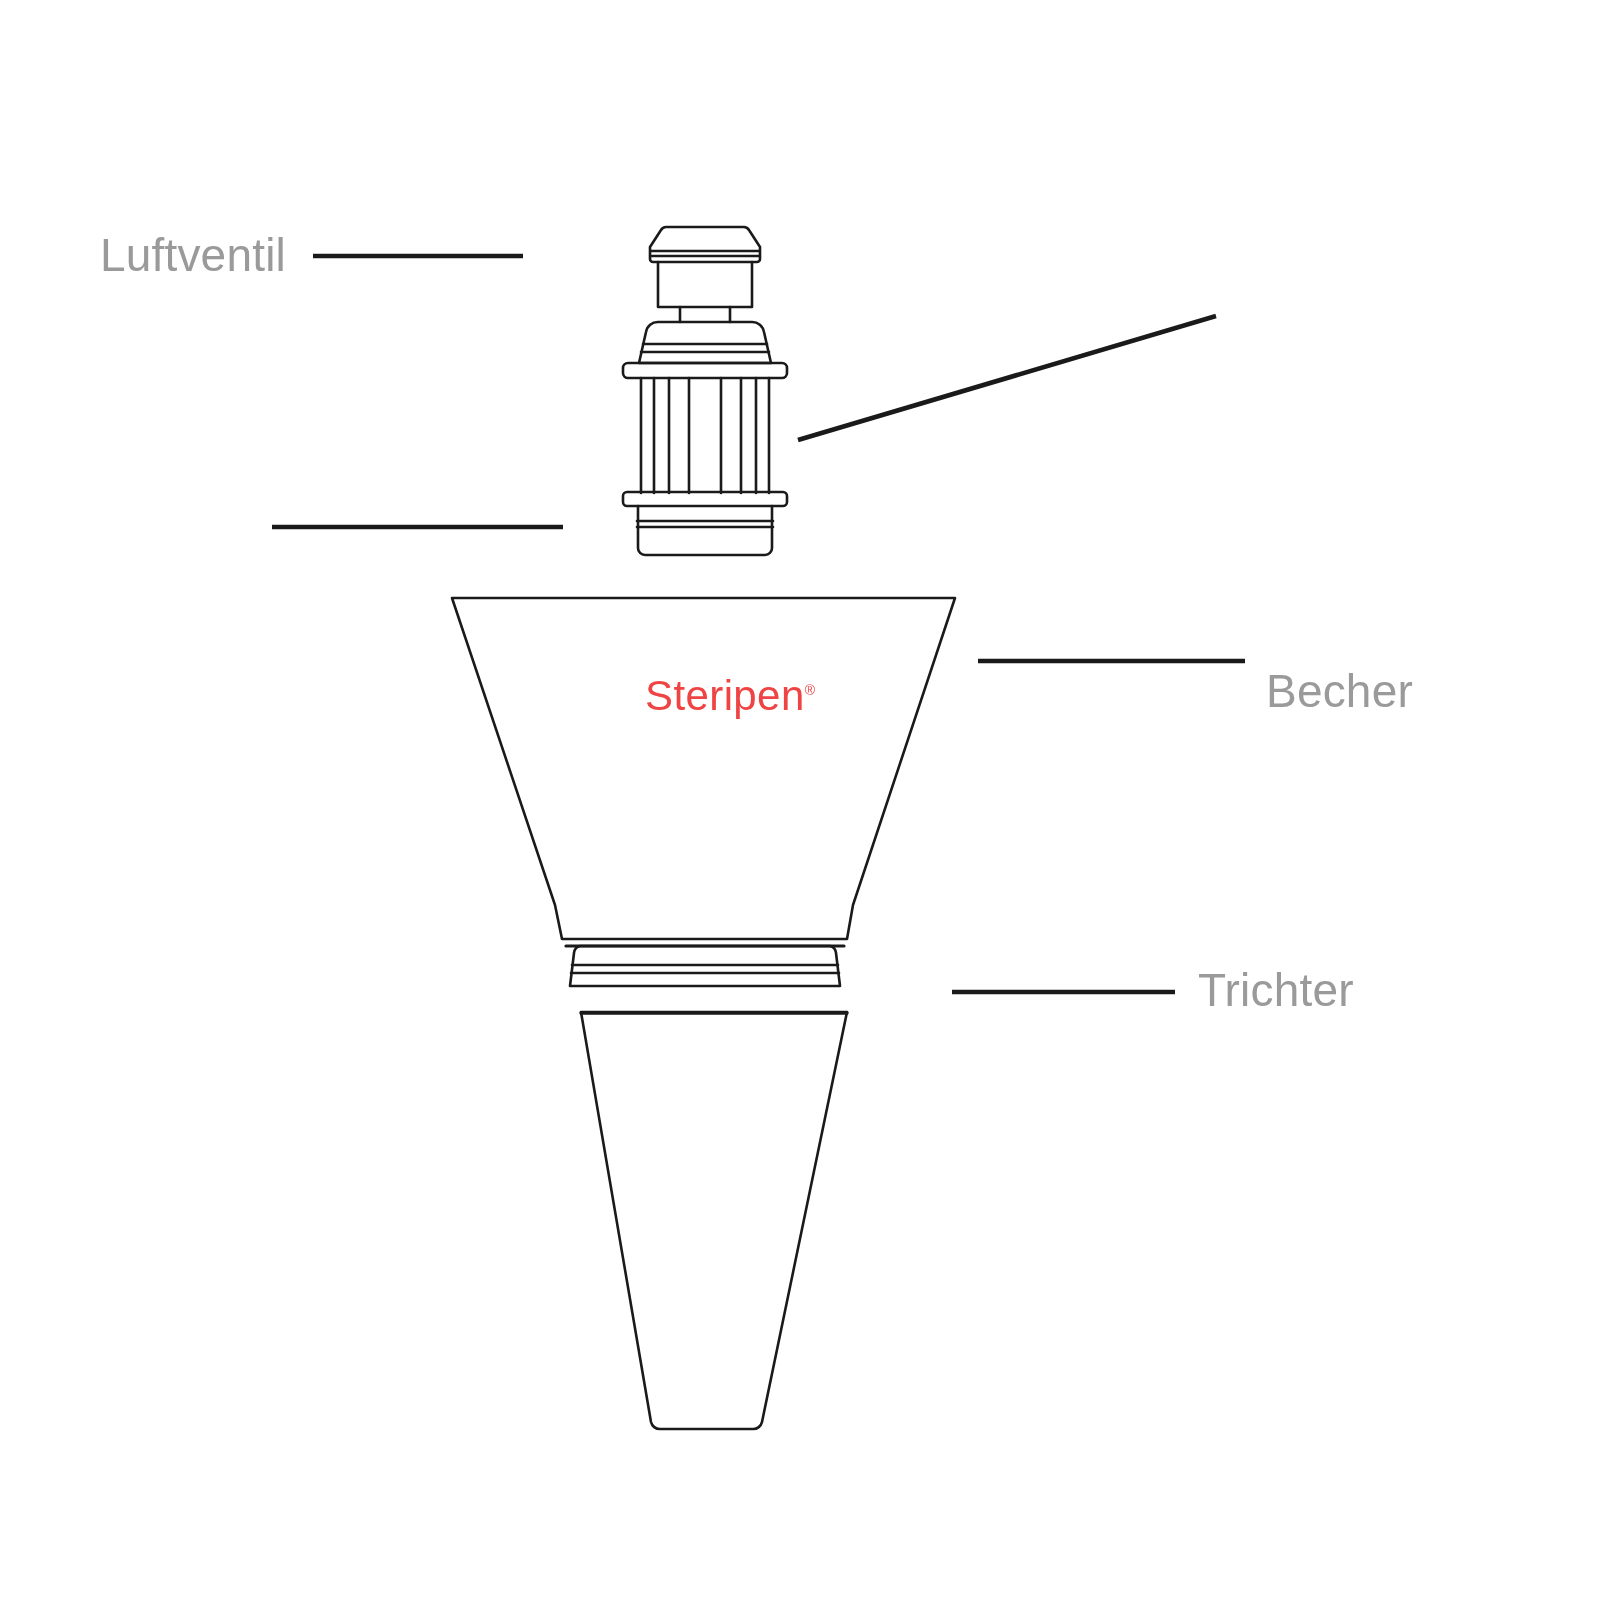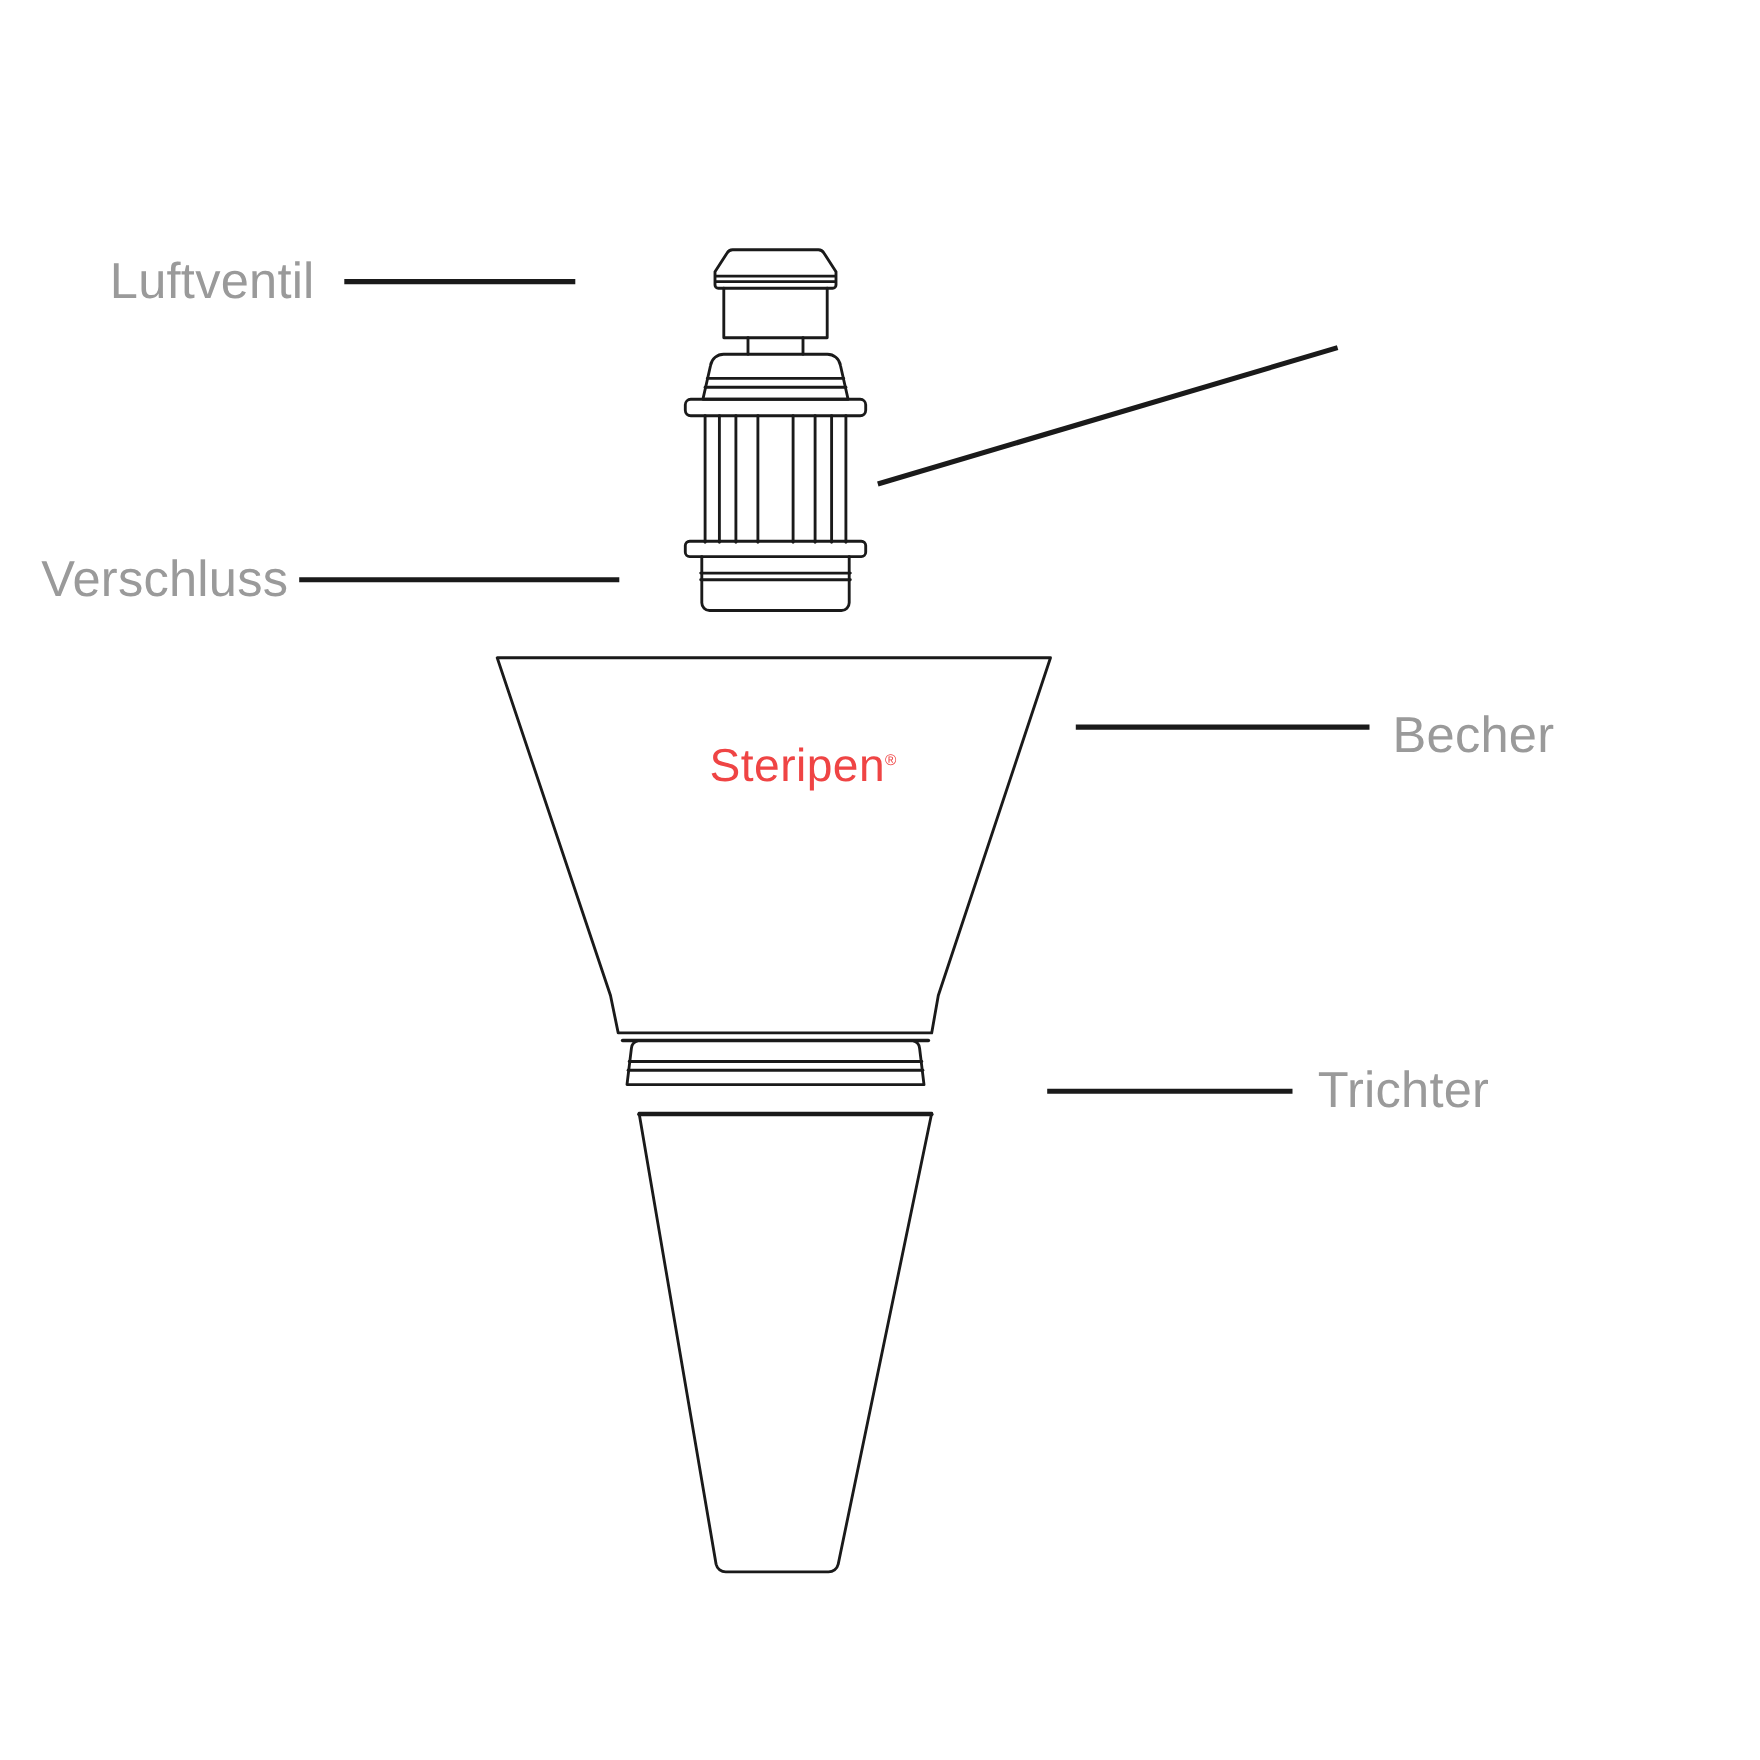--- a/index.html
+++ b/index.html
@@ -99,26 +99,23 @@
       <line x1="798" y1="440" x2="1216" y2="316"></line>
       <line x1="978" y1="661" x2="1245" y2="661"></line>
       <line x1="952" y1="992" x2="1175" y2="992"></line>
     </g>
   </svg>
 
   <div class="label label-left" style="right:1314px; top:232px;">
     <span>Luftventil</span>
   </div>
 
-  <div class="label label-left" style="right:1338px; top:503px;">
-    <span>Verschluss</span>
-  </div>
 
 
-  <div class="label label-right" style="left:1266px; top:645px;">
+  <div class="label label-right" style="left:1266px; top:668px;">
     <span>Becher</span>
   </div>
 
   <div class="label label-right" style="left:1198px; top:967px;text-align:center;">
     <span>Trichter</span>
   </div>
 
   <div style="position:absolute; left:645px; top:675px; color:#ef4444;
               font-family:'Liberation Sans', sans-serif; font-size:42px;
               font-weight:300; letter-spacing:0.4px; line-height:1; white-space:nowrap;">

